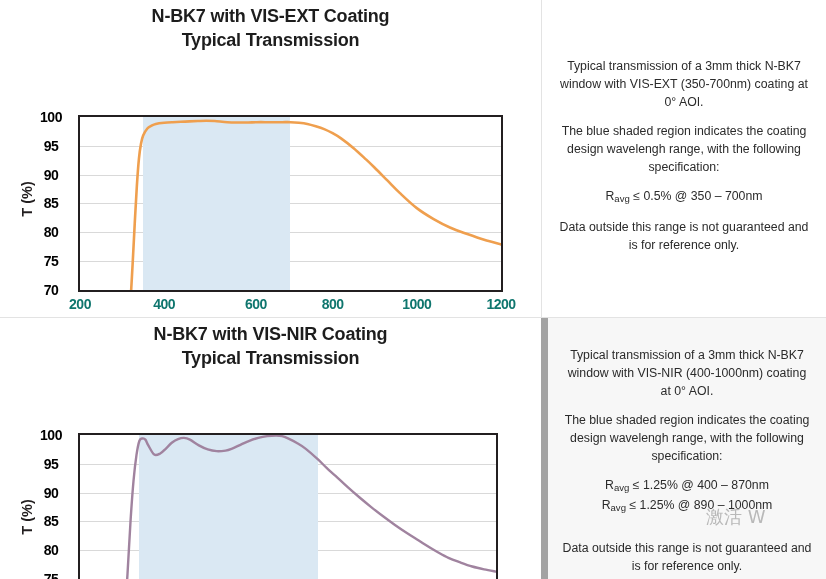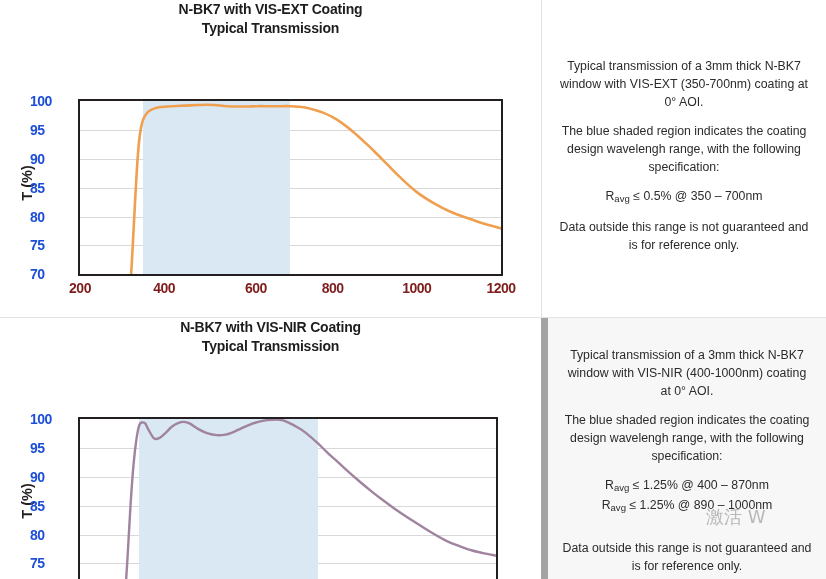--- a/index.html
+++ b/index.html
@@ -17,57 +17,58 @@
   #chart-top    {left:0;   top:0;   width:541px;height:318px;background:#ffffff;border-bottom:1px solid #e3e3e3;}
   #text-top     {left:541px;top:0;  width:285px;height:318px;background:#ffffff;border-left:1px solid #e3e3e3;border-bottom:1px solid #e3e3e3;}
   #chart-bottom {left:0;   top:318px;width:541px;height:261px;background:#ffffff;}
   #text-bottom  {left:541px;top:318px;width:285px;height:261px;background:#f7f7f7;border-left:7px solid #a3a3a3;}
 
   
   .chart-title{
     text-align:center;
     font-family:"Liberation Sans", sans-serif;
     font-weight:bold;
-    font-size:14px;
+    font-size:18px;
     color:#1d1d1d;
     letter-spacing:-0.2px;
     line-height:1.33;
+    padding-top:5px;
   }
   .chart-title .l2{display:block;}
 
   
   .plot-wrap{position:relative;}
   .plot-area{
     position:absolute;
     box-sizing:border-box;
     border:2px solid #231f20;
     background:#ffffff;
     overflow:hidden;
   }
   .gridline{position:absolute;left:0;right:0;height:1px;background:#d9d9d9;}
   .shade{position:absolute;top:0;bottom:0;background:#dae8f3;}
   .plot-svg{position:absolute;left:0;top:0;}
 
   .ytick{
     position:absolute;
-    text-align:left;
+    text-align:center;
     font-family:"Liberation Sans", sans-serif;
     font-weight:bold;
     font-size:14px;
-    color:#1d4ed8;
+    color:#000000;
     letter-spacing:-0.5px;
     transform:translateY(-50%);
   }
   .xtick{
     position:absolute;
     text-align:center;
     font-family:"Liberation Sans", sans-serif;
     font-weight:bold;
     font-size:14px;
-    color:#7f1d1d;
+    color:#0f766e;
     letter-spacing:-0.5px;
     transform:translateX(-50%);
   }
   .ylabel{
     position:absolute;
     font-family:"Liberation Sans", sans-serif;
     font-weight:bold;
     font-size:14.5px;
     color:#231f20;
     transform:rotate(-90deg);

